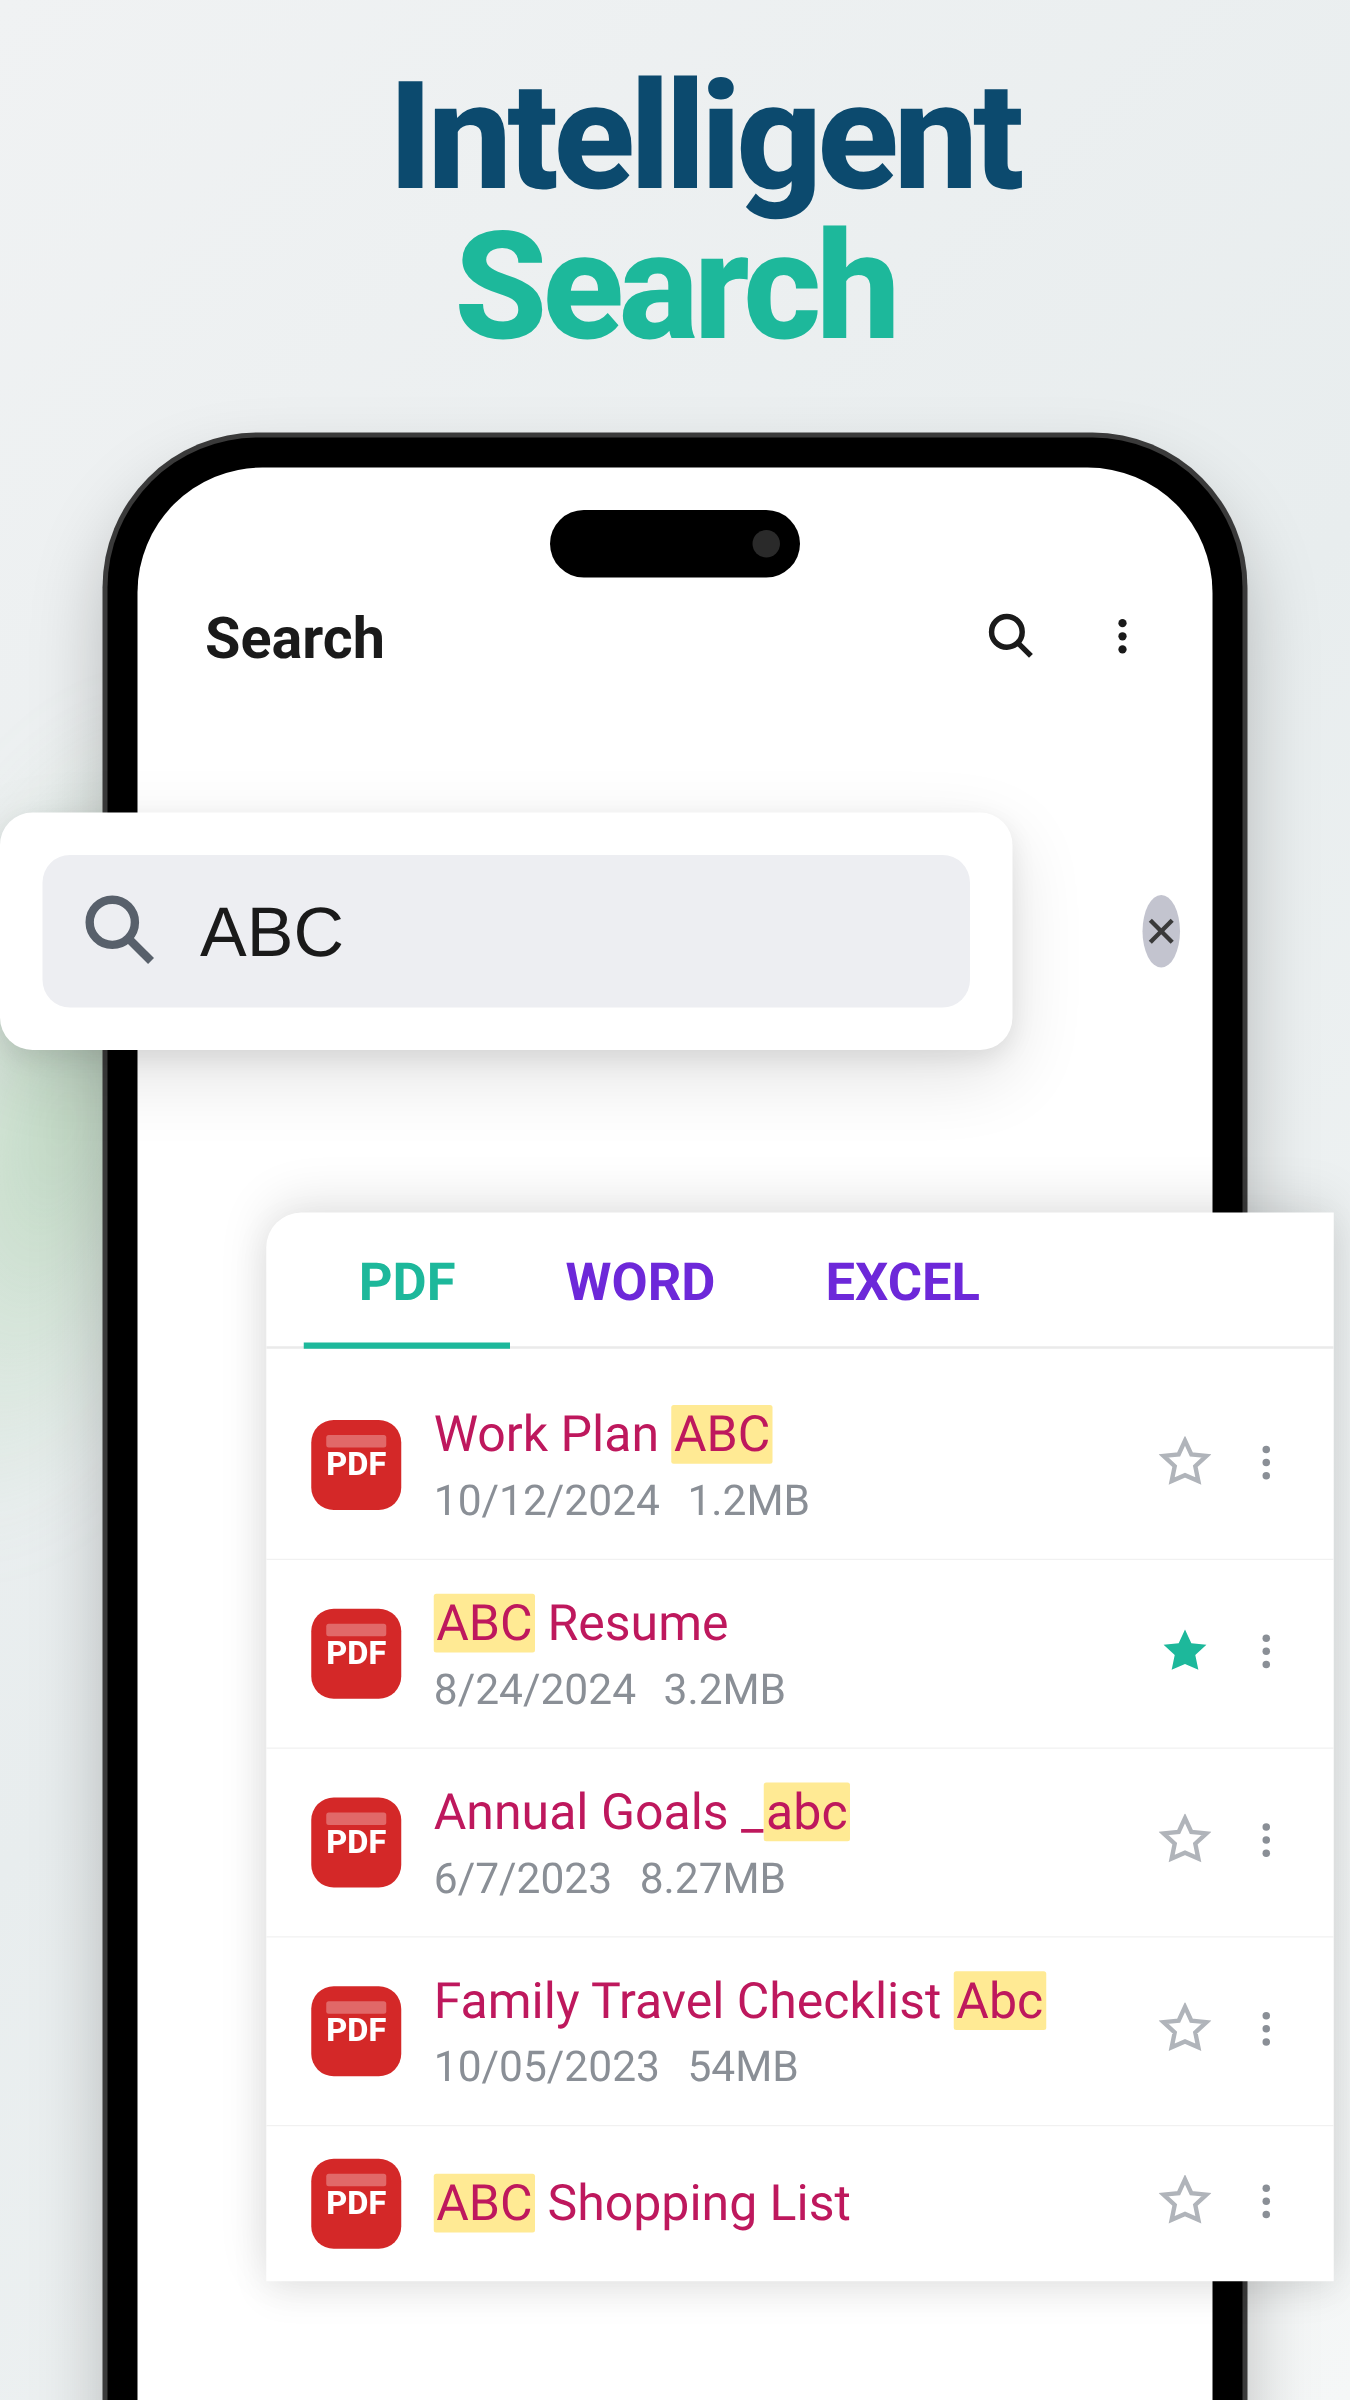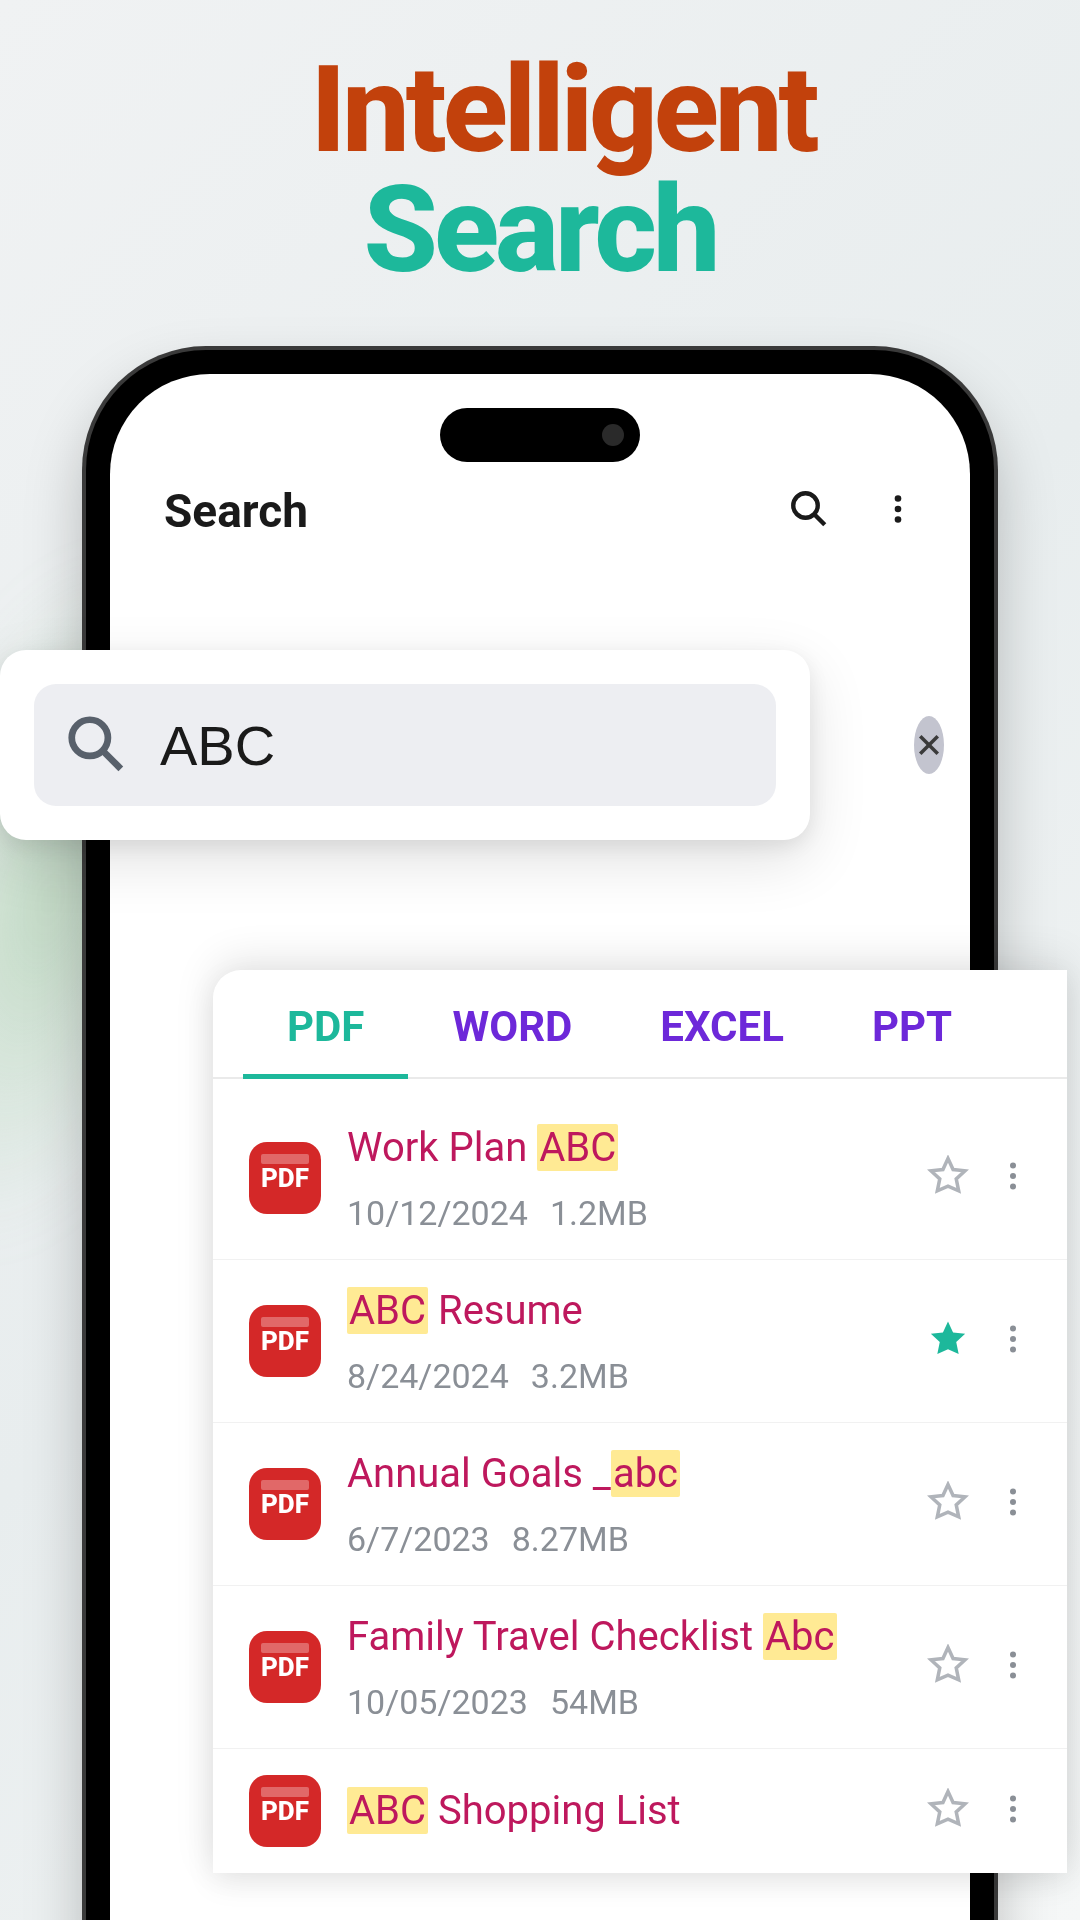--- a/index.html
+++ b/index.html
@@ -25,21 +25,21 @@
 .hero-title {
   position: absolute;
   top: 50px;
   left: 0;
   right: 0;
   text-align: center;
 }
 .hero-line1 {
   font-size: 120px;
   font-weight: 800;
-  color: #c2410c;
+  color: #0c4a6e;
   letter-spacing: -4px;
   line-height: 1;
   margin-left: 46px;
 }
 .hero-line2 {
   font-size: 120px;
   font-weight: 800;
   color: #1db89b;
   letter-spacing: -4px;
   line-height: 1;
@@ -209,21 +209,21 @@
   line-height: 1.25;
 }
 .highlight {
   background: #ffea94;
   padding: 0 2px;
   border-radius: 2px;
 }
 .result-meta {
   font-size: 34px;
   color: #8a8f96;
-  margin-top: 20px;
+  margin-top: 8px;
   display: flex;
   gap: 22px;
 }
 .star-icon, .more-dots-v { flex-shrink: 0; }
 </style>
 </head>
 <body>
 
 <div class="bg-blur"></div>
 
@@ -272,21 +272,20 @@
         </svg>
     </span>
   </div>
 </div>
 
 <div class="results-panel">
   <div class="tabs" id="tabs-container">
       <div class="tab active">PDF</div>
       <div class="tab">WORD</div>
       <div class="tab">EXCEL</div>
-      <div class="tab">PPT</div>
     </div>
   <div class="result-list" id="results-container">
       <div class="result-item">
         <div class="pdf-badge">PDF</div>
         <div class="result-body">
           <div class="result-title">Work Plan <span class="highlight">ABC</span></div>
           <div class="result-meta">
             <span>10/12/2024</span>
             <span>1.2MB</span>
           </div>

